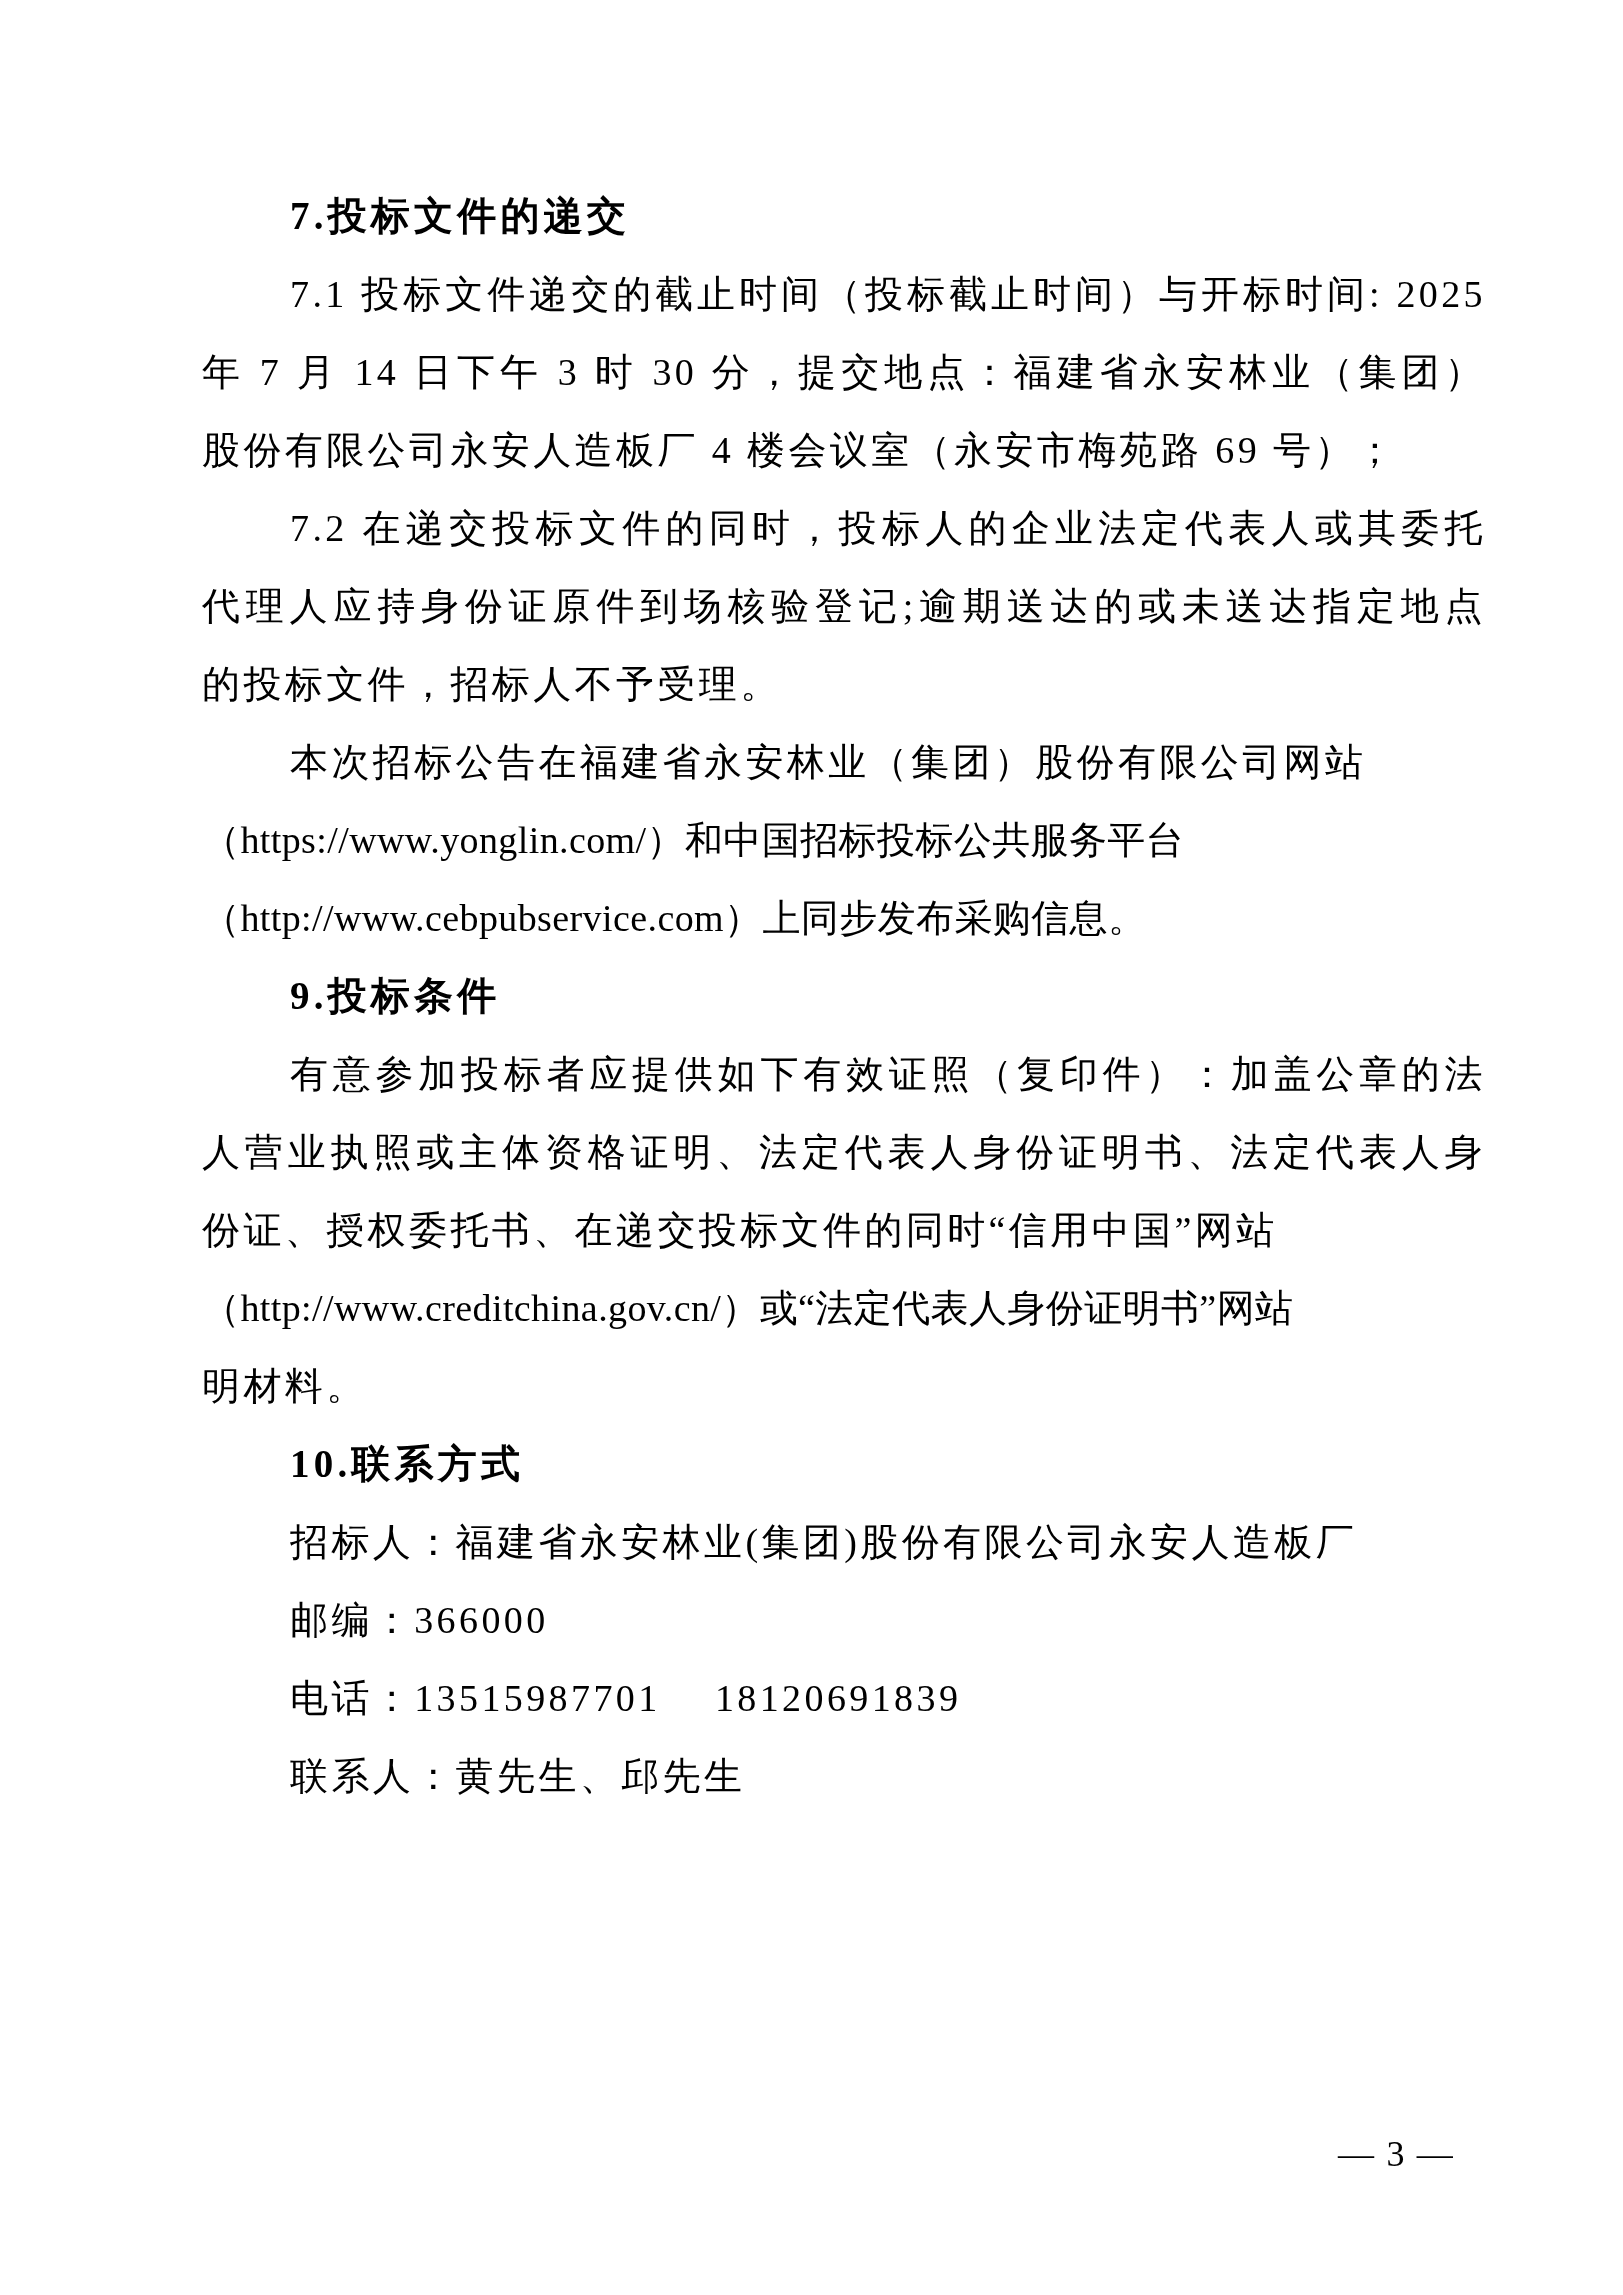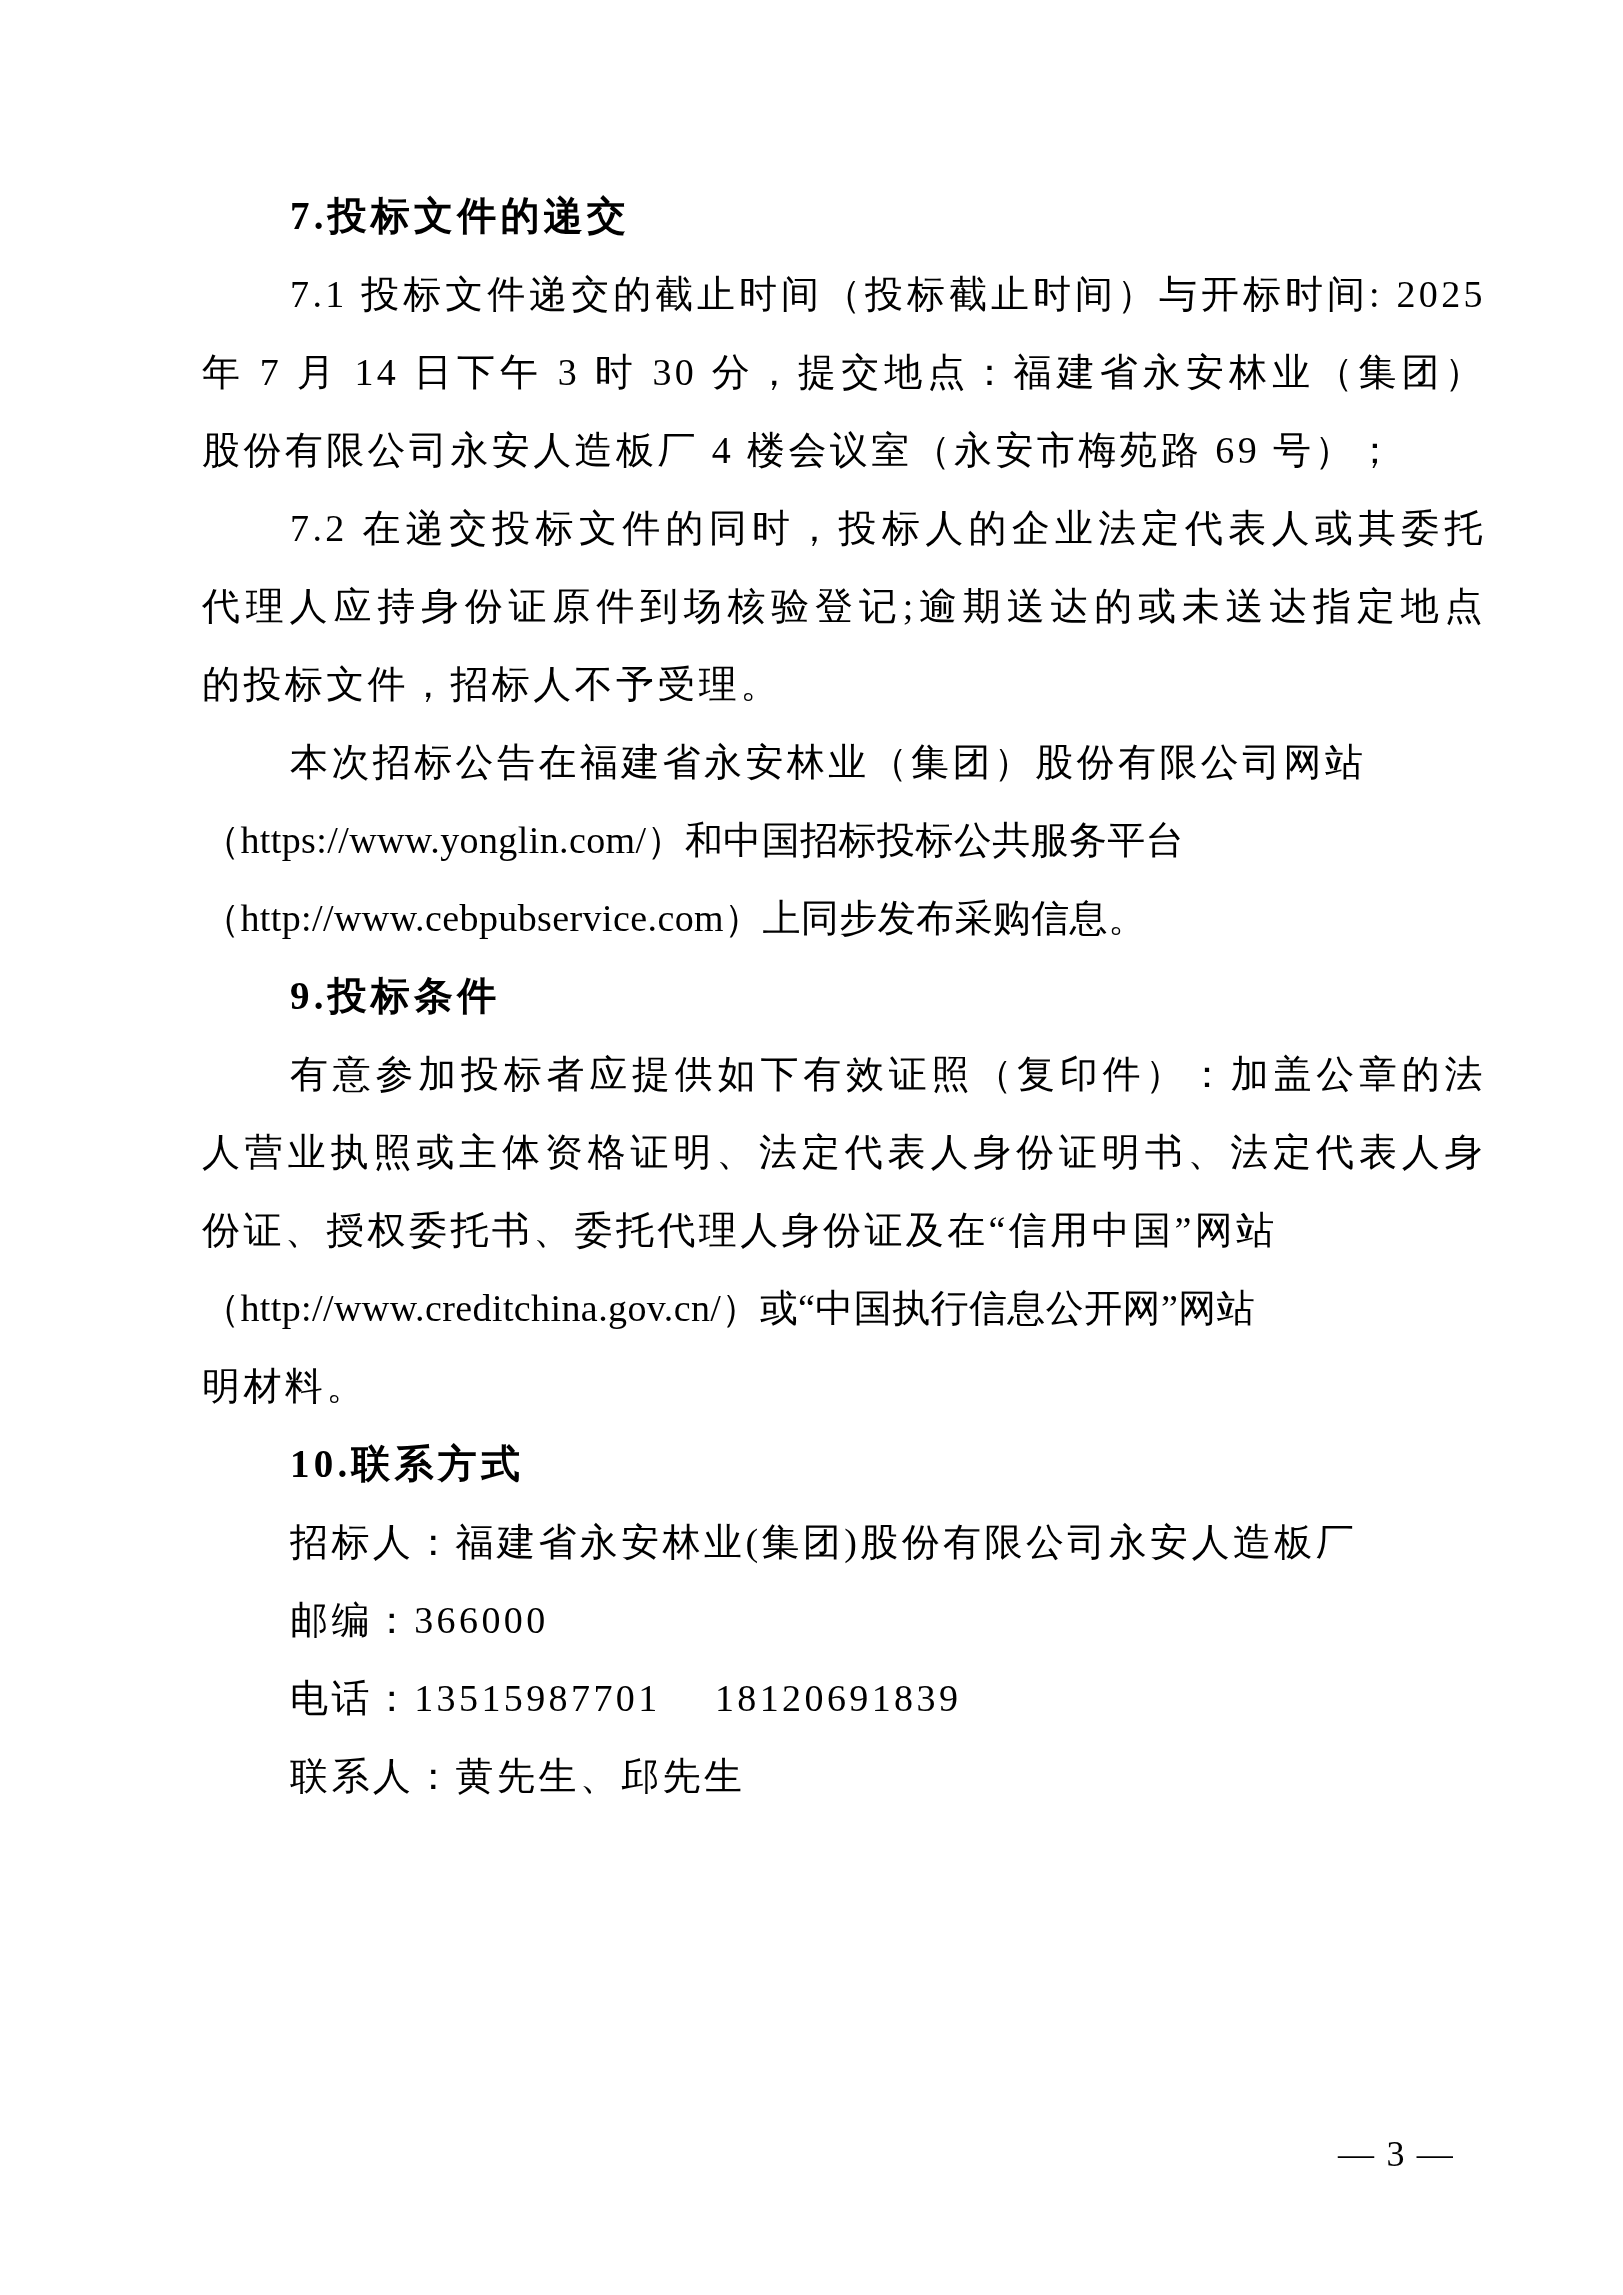--- a/index.html
+++ b/index.html
@@ -69,22 +69,22 @@
   <div class="ln st">代理人应持身份证原件到场核验登记;逾期送达的或未送达指定地点</div>
   <div class="ln">的投标文件，招标人不予受理。</div>
 
   <div class="ln ind">本次招标公告在福建省永安林业（集团）股份有限公司网站</div>
   <div class="ln url">（https://www.yonglin.com/）和中国招标投标公共服务平台</div>
   <div class="ln url">（http://www.cebpubservice.com）上同步发布采购信息。</div>
 
   <div class="ln h ind">9.投标条件</div>
   <div class="ln st ind">有意参加投标者应提供如下有效证照（复印件）：加盖公章的法</div>
   <div class="ln st">人营业执照或主体资格证明、法定代表人身份证明书、法定代表人身</div>
-  <div class="ln">份证、授权委托书、委托代理人身份证及在“信用中国”网站</div>
-  <div class="ln url">（http://www.creditchina.gov.cn/）或“中国执行信息公开网”网站</div>
+  <div class="ln">份证、授权委托书、在递交投标文件的同时“信用中国”网站</div>
+  <div class="ln url">（http://www.creditchina.gov.cn/）或“法定代表人身份证明书”网站</div>
   <div class="ln">明材料。</div>
 
   <div class="ln h ind">10.联系方式</div>
   <div class="ln ind">招标人：福建省永安林业(集团)股份有限公司永安人造板厂</div>
   <div class="ln ind">邮编：366000</div>
   <div class="ln ind">电话：13515987701　 18120691839</div>
   <div class="ln ind">联系人：黄先生、邱先生</div>
 
 </div>
 

